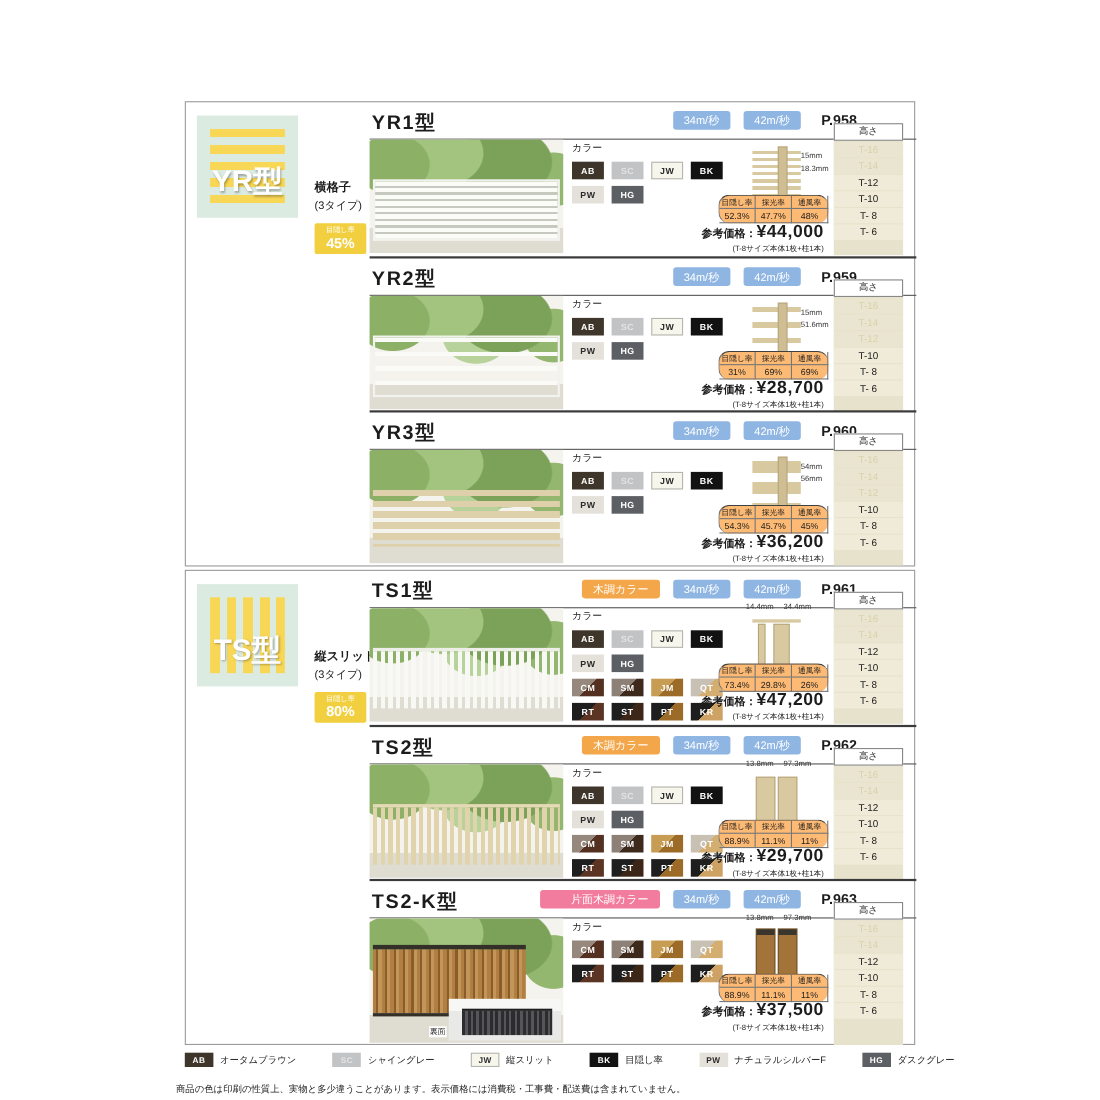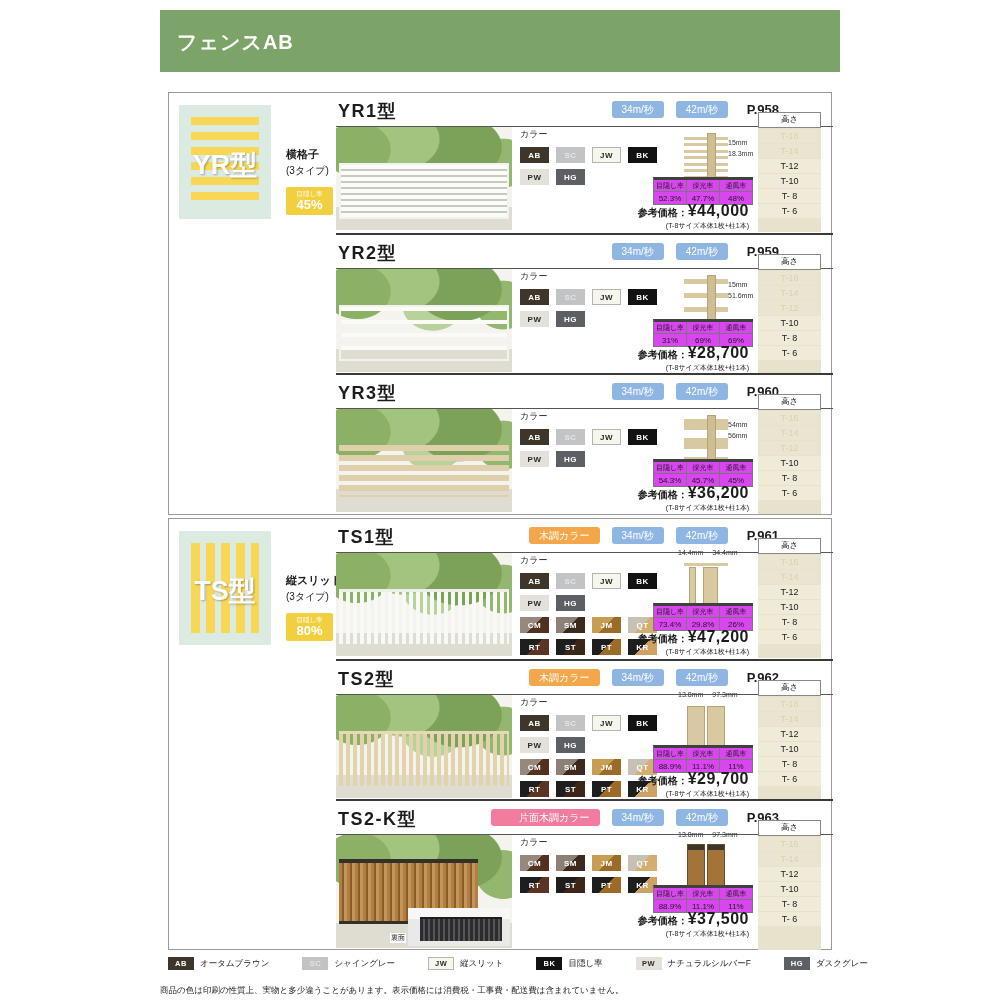--- a/index.html
+++ b/index.html
@@ -10,27 +10,27 @@
   .top-banner{position:absolute;left:160px;top:10px;width:680px;height:62px;background:#7ca468;}
   .page-title{padding:19px 0 0 17px;color:#fff;font-size:20px;font-weight:bold;letter-spacing:1px;}
 
   
   .section{position:absolute;left:168px;width:664px;border:1px solid #9a9a9a;background:#fff;box-sizing:border-box;}
   .section-yr{top:92px;height:423px;}
   .section-ts{top:518px;height:432px;}
 
   
   .side-panel{position:absolute;left:10px;top:12px;width:156px;height:130px;}
-  .stripe-box{position:absolute;left:0;top:0;width:92px;height:114px;background:#dcebe1;}
+  .stripe-box{position:absolute;left:0;top:0;width:92px;height:93px;background:#dcebe1;}
   .stripes{position:absolute;left:12px;right:12px;top:12px;bottom:12px;}
   .stripes-h{background:repeating-linear-gradient(to bottom,#f8d756 0 8px,transparent 8px 15px);}
   .stripes-v{background:repeating-linear-gradient(to right,#f8d756 0 9px,transparent 9px 15px);}
   .series-name{position:absolute;left:0;top:0;width:92px;height:120px;display:flex;align-items:center;justify-content:center;
     color:#fff;font-size:27px;font-weight:bold;text-shadow:1px 1px 2px rgba(0,0,0,.3);}
-  .side-info{position:absolute;left:107px;top:42px;width:52px;}
+  .side-info{position:absolute;left:107px;top:58px;width:52px;}
   .side-style{font-size:11px;font-weight:bold;white-space:nowrap;}
   .side-types{font-size:10px;margin-top:2px;white-space:nowrap;}
   .side-badge{margin-top:9px;width:47px;height:28px;border-radius:2px;background:#f1cf3f;color:#fff;
     display:flex;flex-direction:column;align-items:center;justify-content:center;}
   .sb-label{font-size:6.5px;line-height:8px;}
   .sb-value{font-size:13px;font-weight:bold;line-height:14px;}
 
   
   .rows{position:absolute;left:167px;top:0;width:497px;}
   .product-row{position:relative;height:140px;box-sizing:border-box;}
@@ -97,21 +97,21 @@
   .p3 .diag-draw::after{content:"";position:absolute;left:20px;top:2px;bottom:0;width:13px;background:#d9c9a0;box-shadow:0 0 0 1px #b5a478;}
   .p4 .diag-draw::before{content:"";position:absolute;left:4px;top:2px;bottom:0;width:16px;background:#d9c9a0;box-shadow:0 0 0 1px #b5a478;}
   .p4 .diag-draw::after{content:"";position:absolute;left:24px;top:2px;bottom:0;width:16px;background:#d9c9a0;box-shadow:0 0 0 1px #b5a478;}
   .p5 .diag-draw::before{content:"";position:absolute;left:4px;top:0;bottom:0;width:16px;
     background:linear-gradient(#3a362e 0 5px,#a2743a 5px 100%);box-shadow:0 0 0 1px #6d4d24;}
   .p5 .diag-draw::after{content:"";position:absolute;left:24px;top:0;bottom:0;width:16px;
     background:linear-gradient(#3a362e 0 5px,#a2743a 5px 100%);box-shadow:0 0 0 1px #6d4d24;}
 
   
   .spec-table{position:absolute;left:317px;top:50px;display:grid;grid-template-columns:repeat(3,33px);
-    border-left:1px solid #777;border-top:3px solid #404040;background:#d946ef;}
+    border-left:1px solid #777;border-top:1px solid #404040;background:#fdba74;border-radius:10px;}
   .spec-cell{border-right:1px solid #777;border-bottom:1px solid #777;display:flex;align-items:center;justify-content:center;}
   .sh{height:11px;font-size:7px;}
   .sv{height:12px;font-size:8px;}
 
   
   .price-line{position:absolute;right:84px;top:75px;white-space:nowrap;text-align:right;}
   .price-label{font-size:10px;font-weight:bold;}
   .price-value{font-size:16px;font-weight:bold;letter-spacing:.5px;}
   .price-note{position:absolute;right:84px;top:94px;font-size:7px;color:#222;white-space:nowrap;}
 
@@ -129,23 +129,20 @@
   .legend-item{display:flex;align-items:center;gap:6px;}
   .legend-swatch{width:26px;height:13px;font-size:7.5px;}
   .legend-name{font-size:8.5px;color:#222;white-space:nowrap;}
   .footer{position:absolute;left:160px;top:985px;font-size:8.5px;color:#222;}
 </style>
 </head>
 <body>
 
 <div id="page">
 
-  <div class="top-banner" style="background: rgb(124, 164, 104);">
-    <div class="page-title">フェンスAB</div>
-  </div>
 
   <div class="section section-yr">
     <div class="side-panel">
       <div class="stripe-box">
         <div class="stripes stripes-h"></div>
         <div class="series-name">YR型</div>
       </div>
       <div class="side-info">
         <div class="side-style">横格子</div>
         <div class="side-types">(3タイプ)</div>

